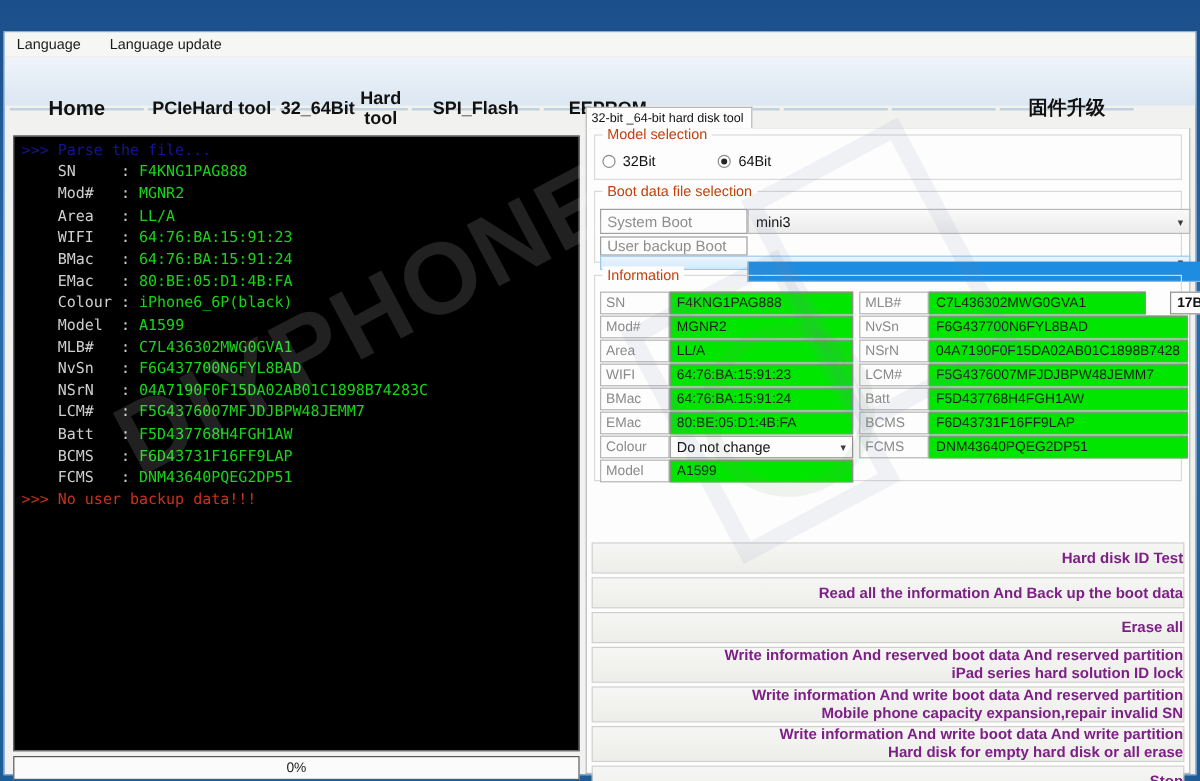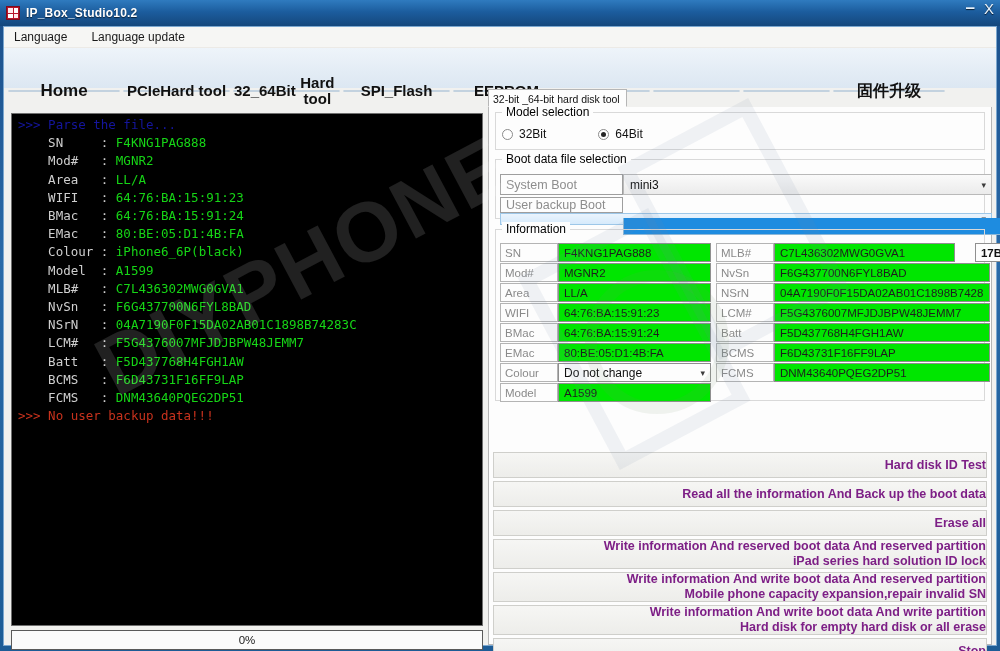--- a/index.html
+++ b/index.html
@@ -108,21 +108,21 @@
   }
   .panel-box{
     position:absolute;left:0;top:18px;width:504px;height:538px;
     background:#fdfdfd;border:1px solid #b6b6b6;border-top:none;box-sizing:border-box;
   }
   .group{
     position:relative;margin:5px 6px 0 6px;border:1px solid #d9d9d9;
   }
   .group>.legend{
     position:absolute;left:6px;top:-8px;background:#fdfdfd;padding:0 4px;
-    font-size:12px;color:#000000;
+    font-size:12px;color:#c2410c;
   }
   .model-group{height:36px;}
   .radios{position:absolute;left:6px;top:14px;display:flex;gap:52px;align-items:center;}
   .radio{display:flex;align-items:center;gap:6px;font-size:12px;color:#111;}
   .radio .dot{
     width:11px;height:11px;border-radius:50%;border:1px solid #8b8b8b;background:#fff;
     display:inline-block;position:relative;box-sizing:border-box;
   }
   .radio.checked .dot:after{
     content:"";position:absolute;left:2px;top:2px;width:5px;height:5px;border-radius:50%;
@@ -207,33 +207,20 @@
   .wm-ring{
     position:absolute;left:585px;top:270px;width:120px;height:120px;border-radius:50%;
     border:12px solid rgba(120,150,110,.10);
   }
 </style>
 </head>
 <body>
 
 <div class="window">
 
-  <div class="titlebar">
-    <span class="app-icon">
-        <i></i>
-        <i></i>
-        <i></i>
-        <i></i>
-      </span>
-    <span class="title-text">IP_Box_Studio10.2</span>
-    <span class="win-btns">
-      <span class="win-btn min">–</span>
-      <span class="win-btn">X</span>
-    </span>
-  </div>
 
   <div class="client">
 
     <div class="menubar">
       <span>Language</span>
       <span>Language update</span>
     </div>
 
     <div class="tabstrip" id="tabstrip">
         <div class="tab w-home">

